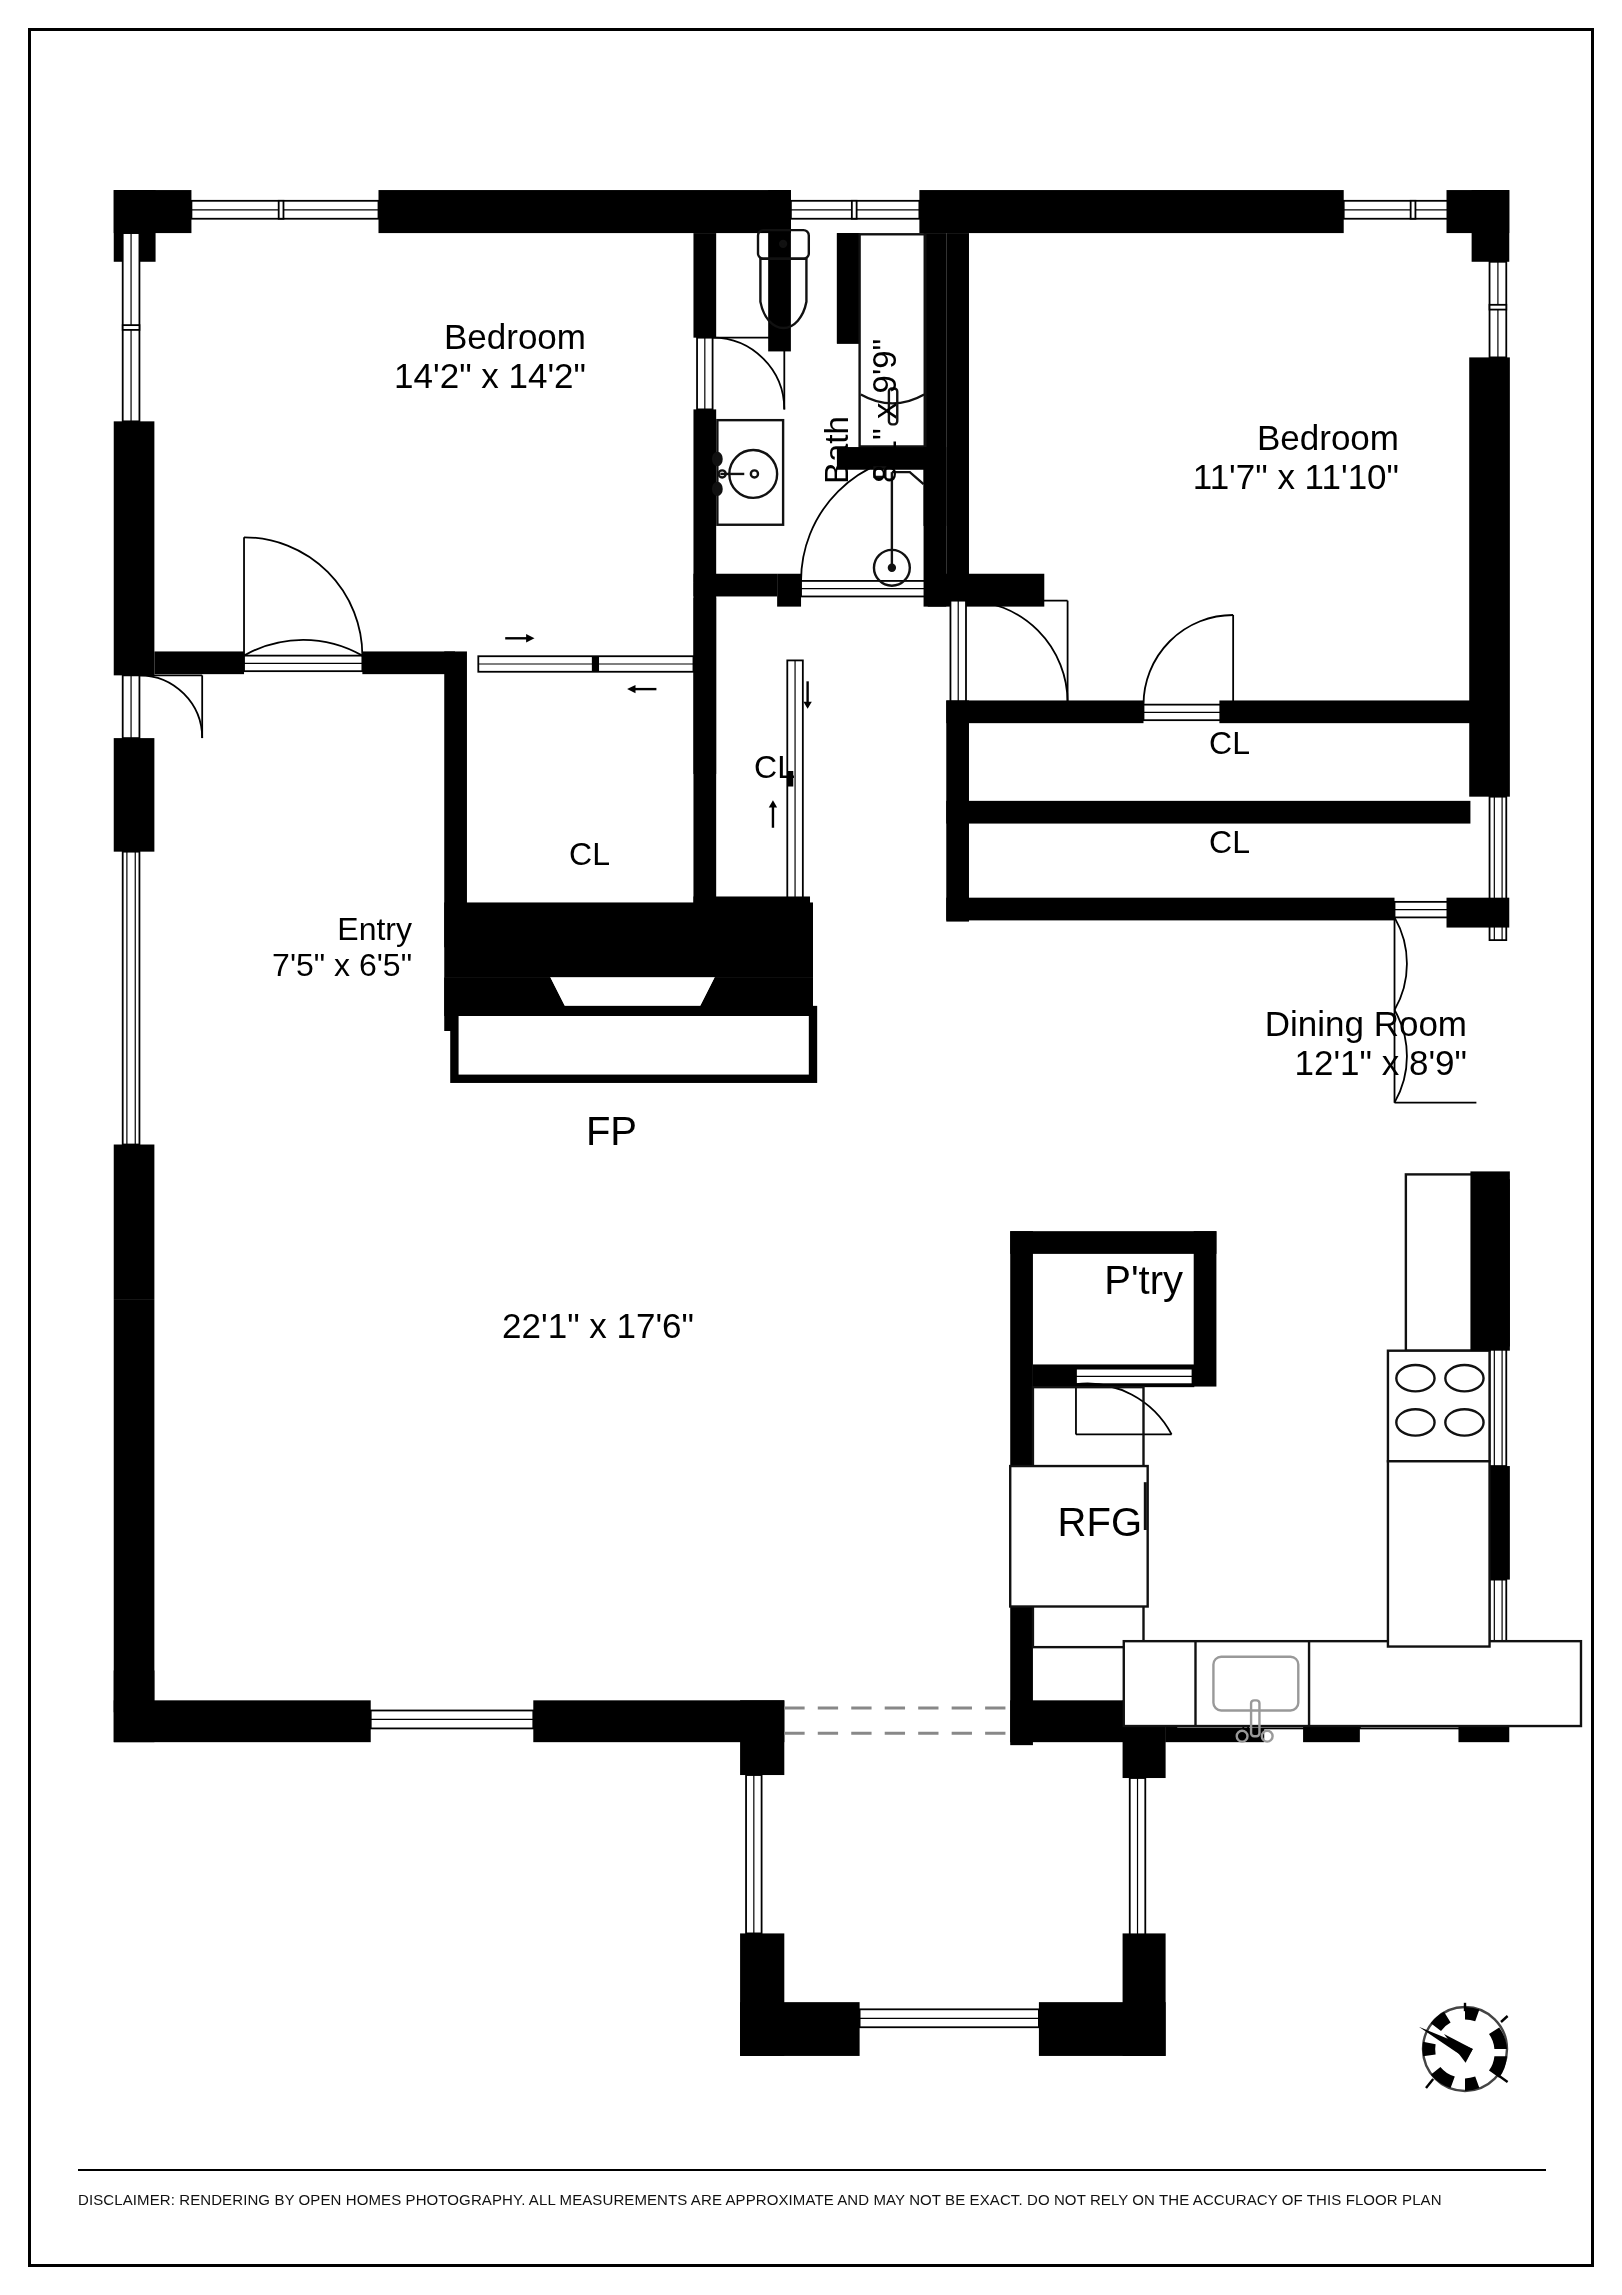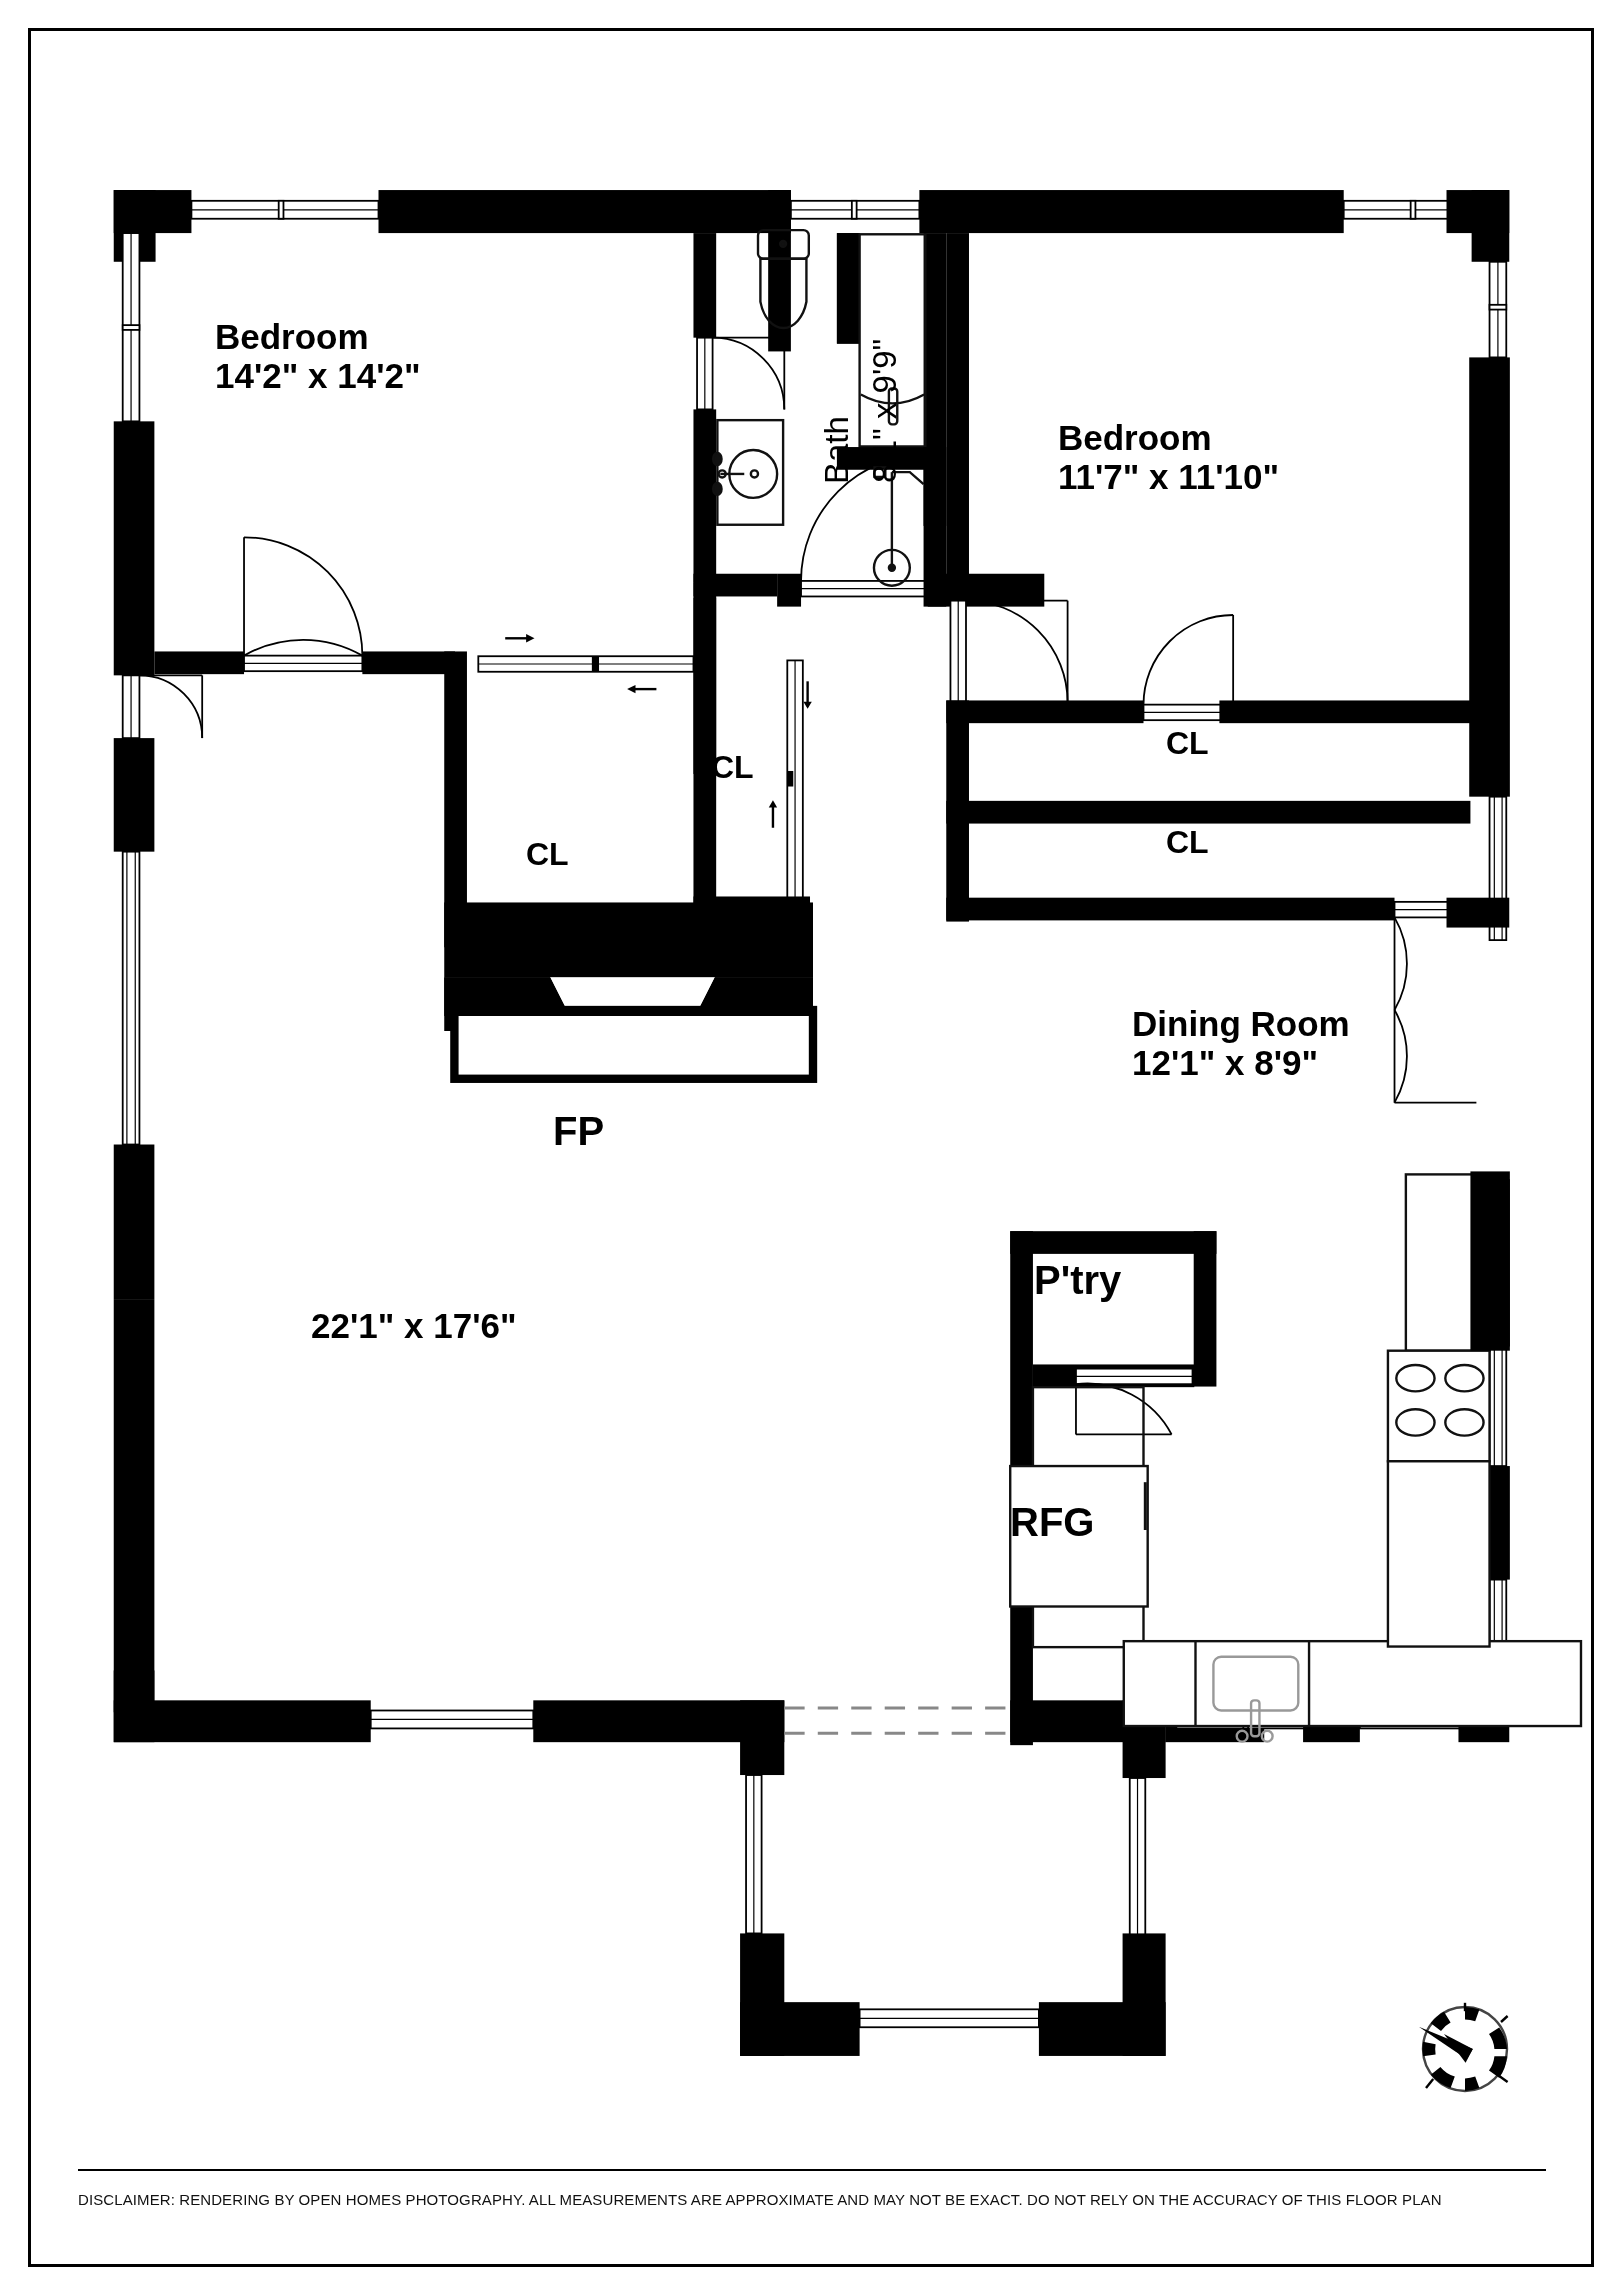--- a/index.html
+++ b/index.html
@@ -36,26 +36,25 @@
     left: 0;
     top: 0;
     width: 1623px;
     height: 2295px;
   }
   #plan svg { display: block; }
 
   
   .lbl {
     position: absolute;
-    text-align: left;
+    text-align: right;
     line-height: 1.12;
     white-space: nowrap;
     font-family: "Liberation Sans", sans-serif;
     color: #000;
-    font-weight: bold;
   }
   .lbl .name  { display:block; }
   .lbl .dims  { display:block; }
 
   .lbl-big .name { font-size: 35px; }
   .lbl-big .dims { font-size: 35px; }
   .lbl-mid .name { font-size: 32px; }
   .lbl-mid .dims { font-size: 32px; }
   .lbl-cl       { font-size: 32px; }
   .lbl-small    { font-size: 40px; }
@@ -433,20 +432,24 @@
   <div id="bath-label" style="left:819px; top:484px;">
     <span class="name">Bath</span>
   </div>
   <div id="bath-dims" style="position:absolute; left:866px; top:483px; transform-origin:left top; transform:rotate(-90deg); font-size:33px; white-space:nowrap;">8'1" x 9'9"</div>
 
   <div class="lbl lbl-big" id="lbl-bedroom-2" style="left:1058px; top:418px; width:341px;">
     <span class="name">Bedroom</span>
     <span class="dims">11'7" x 11'10"</span>
   </div>
 
+  <div class="lbl lbl-mid" id="lbl-entry" style="left:179px; top:912px; width:233px;">
+    <span class="name">Entry</span>
+    <span class="dims">7'5" x 6'5"</span>
+  </div>
 
   <div class="lbl lbl-big" id="lbl-living-room" style="left:311px; top:1306px; width:383px;">
     <span class="dims">22'1" x 17'6"</span>
   </div>
 
   <div class="lbl lbl-big" id="lbl-dining-room" style="left:1132px; top:1004px; width:335px;">
     <span class="name">Dining Room</span>
     <span class="dims">12'1" x 8'9"</span>
   </div>
 

